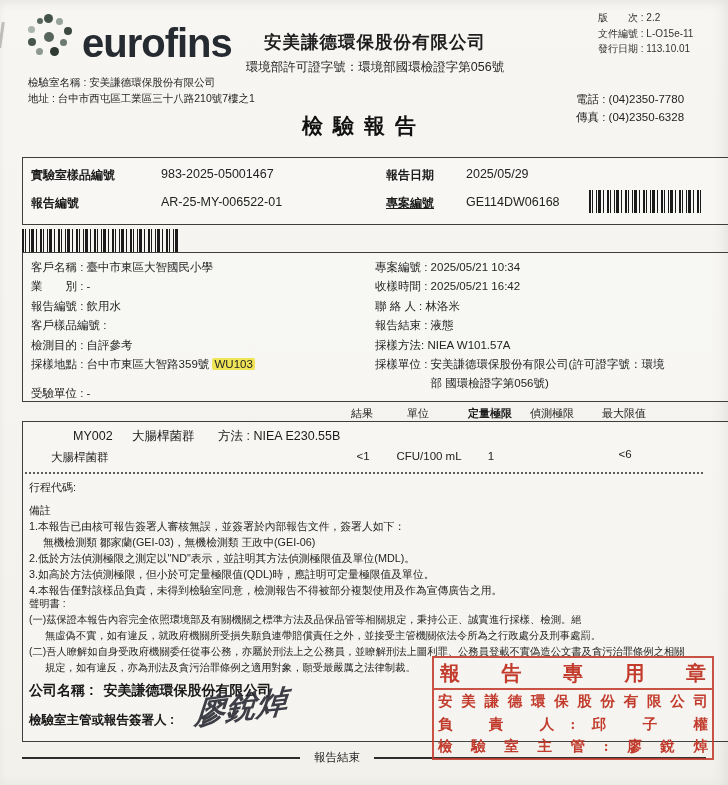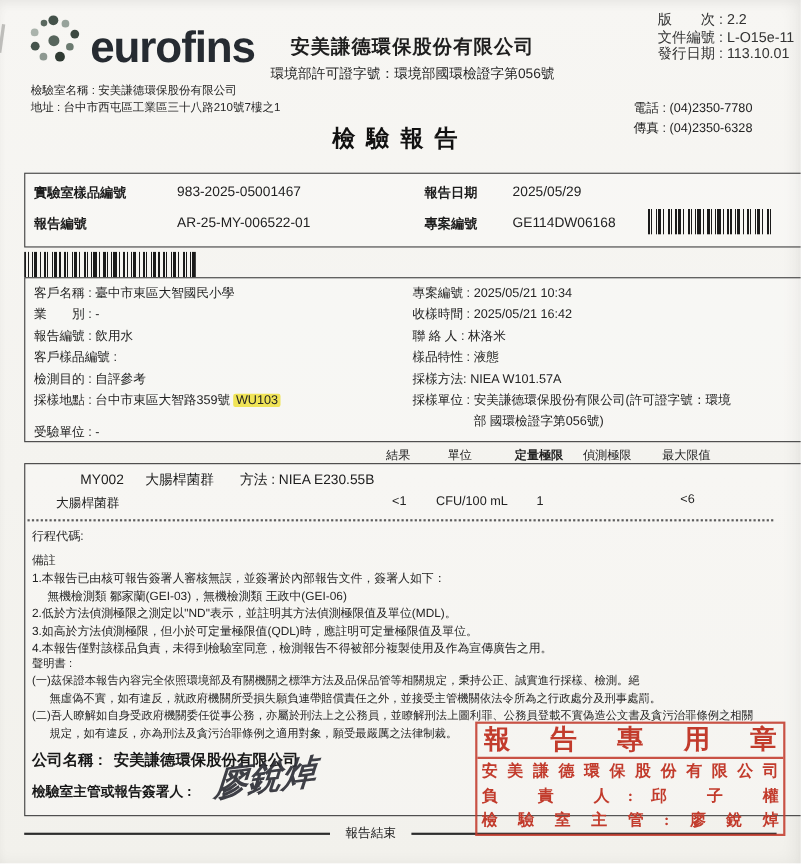--- a/index.html
+++ b/index.html
@@ -9,21 +9,21 @@
         box-shadow:inset -6px 0 14px rgba(0,0,0,0.05), inset 0 4px 8px rgba(0,0,0,0.03);}
   .abs{position:absolute;}
   
   .logo{left:26px;top:8px;display:flex;align-items:center;}
   .logo-dots{position:relative;width:48px;height:48px;}
   .logo-dots i{position:absolute;border-radius:50%;}
   .logo-text{font-size:40px;font-weight:700;color:#262b31;letter-spacing:-1px;margin-left:8px;line-height:48px;margin-top:11px;}
   .center-head{left:180px;top:30px;width:390px;text-align:center;}
   .center-head .co{font-size:17.5px;font-weight:700;letter-spacing:1px;color:#1e1e1e;}
   .center-head .permit{font-size:12.5px;margin-top:5px;color:#262626;}
-  .meta{left:598px;top:10px;font-size:13px;line-height:15.5px;color:#333;}
+  .meta{left:598px;top:10px;font-size:10px;line-height:15.5px;color:#333;}
   .meta .lbl{display:inline-block;}
   .labinfo{left:28px;top:74px;font-size:10.5px;line-height:16px;color:#262626;}
   .phonefax{left:576px;top:90px;font-size:11.5px;line-height:18px;color:#222;}
   .doc-title{left:0;top:112px;width:728px;text-align:center;font-size:21px;font-weight:700;letter-spacing:10px;color:#111;}
   
   .bbox{border:1.5px solid #3e3e3e;background:rgba(255,255,255,0.25);padding-left:40px;}
   .box1{left:22px;top:157px;width:684px;height:66px;}
   .box2{left:22px;top:252px;width:684px;height:148px;}
   .box3{left:22px;top:421px;width:684px;height:319px;}
   .box1 .lbl{font-weight:700;font-size:12px;color:#1c1c1c;}
@@ -47,21 +47,21 @@
   .notes .indent{padding-left:14px;}
   .decl{font-size:10.3px;line-height:16px;color:#252525;}
   .decl .indent{padding-left:16px;}
   .company-line{font-size:14px;font-weight:700;color:#181818;}
   .signer-line{font-size:12.5px;font-weight:700;color:#181818;}
   .signature{font-size:31px;font-weight:600;font-style:italic;color:#2f3038;
              transform:rotate(-7deg) skewX(-12deg);transform-origin:left center;opacity:.92;}
   
   .stamp{left:432px;top:656px;width:278px;height:100px;border:2.5px solid rgba(195,59,44,.88);
          color:#c23b2c;font-family:"Liberation Serif","DejaVu Serif",serif;z-index:5;background:rgba(255,255,255,0.04);}
-  .stamp-title{height:30px;line-height:30px;font-size:24px;font-weight:700;border-bottom:2px solid rgba(195,59,44,.88);
+  .stamp-title{height:30px;line-height:30px;font-size:20px;font-weight:700;border-bottom:2px solid rgba(195,59,44,.88);
                padding:0 6px;text-align:justify;text-align-last:justify;}
   .stamp-line{padding:0 4px;text-align:justify;text-align-last:justify;font-weight:700;}
   .stamp-co{font-size:14.5px;line-height:23px;}
   .stamp-p{font-size:14.5px;line-height:22px;}
   
   .endline{left:22px;top:750px;width:684px;display:flex;align-items:center;}
   .endline .ln-l{width:278px;border-top:2.5px solid #2c2c2c;}
   .endline .ln-r{flex:1;border-top:2.5px solid #2c2c2c;}
   .endline .txt{font-size:11.5px;color:#222;padding:0 14px;white-space:nowrap;}
   .smudge{left:0;top:22px;width:3px;height:26px;background:#9a9a96;transform:rotate(8deg);opacity:.6;}
@@ -112,42 +112,42 @@
 
   <div class="abs doc-title">檢驗報告</div>
 
   <div class="abs bbox box1">
     <span class="abs lbl" style="left:8px;top:9px;">實驗室樣品編號</span>
     <span class="abs val" style="left:138px;top:9px;">983-2025-05001467</span>
     <span class="abs lbl" style="left:363px;top:9px;">報告日期</span>
     <span class="abs val" style="left:443px;top:9px;">2025/05/29</span>
     <span class="abs lbl" style="left:8px;top:37px;">報告編號</span>
     <span class="abs val" style="left:138px;top:37px;">AR-25-MY-006522-01</span>
-    <span class="abs lbl" style="left:363px;top:37px;">專案編號</span>
+    <span class="abs lbl" style="left:363px;top:37px;text-decoration:underline;">專案編號</span>
     <span class="abs val" style="left:443px;top:37px;">GE114DW06168</span>
     <div class="abs barcode" style="left:566px;top:32px;width:112px;height:23px;"></div>
   </div>
 
   <div class="abs barcode" style="left:22px;top:229px;width:156px;height:23px;"></div>
 
   <div class="abs bbox box2">
     <div class="abs col" style="left:8px;top:5px;">
       <div><span class="lbl">客戶名稱 :</span> <span>臺中市東區大智國民小學</span></div>
       <div><span class="lbl">業　　別 :</span> <span>-</span></div>
       <div><span class="lbl">報告編號 :</span> <span>飲用水</span></div>
       <div><span class="lbl">客戶樣品編號 :</span> <span></span></div>
       <div><span class="lbl">檢測目的 :</span> <span>自評參考</span></div>
       <div><span class="lbl">採樣地點 :</span> <span>台中市東區大智路359號</span> <span class="hl">WU103</span></div>
       <div class="gap-top"><span class="lbl">受驗單位 :</span> <span>-</span></div>
     </div>
     <div class="abs col" style="left:352px;top:5px;">
       <div><span class="lbl">專案編號 :</span> <span>2025/05/21  10:34</span></div>
       <div><span class="lbl">收樣時間 :</span> <span>2025/05/21  16:42</span></div>
       <div><span class="lbl">聯 絡 人 :</span> <span>林洛米</span></div>
-      <div><span class="lbl">樣品特性 :</span> <span>液態</span></div>
+      <div><span class="lbl">報告結束 :</span> <span>液態</span></div>
       <div><span class="lbl">採樣方法:</span> <span>NIEA W101.57A</span></div>
       <div><span class="lbl" style="vertical-align:top;">採樣單位 :</span> <span class="wrapval">安美謙德環保股份有限公司(許可證字號：環境部 國環檢證字第056號)</span></div>
     </div>
   </div>
 
   <span class="abs rhead" style="left:336px;top:406px;width:52px;">結果</span>
   <span class="abs rhead" style="left:388px;top:406px;width:60px;">單位</span>
   <span class="abs rhead" style="left:454px;top:406px;width:72px;font-weight:bold;">定量極限</span>
   <span class="abs rhead" style="left:516px;top:406px;width:72px;">偵測極限</span>
   <span class="abs rhead" style="left:584px;top:406px;width:80px;">最大限值</span>

